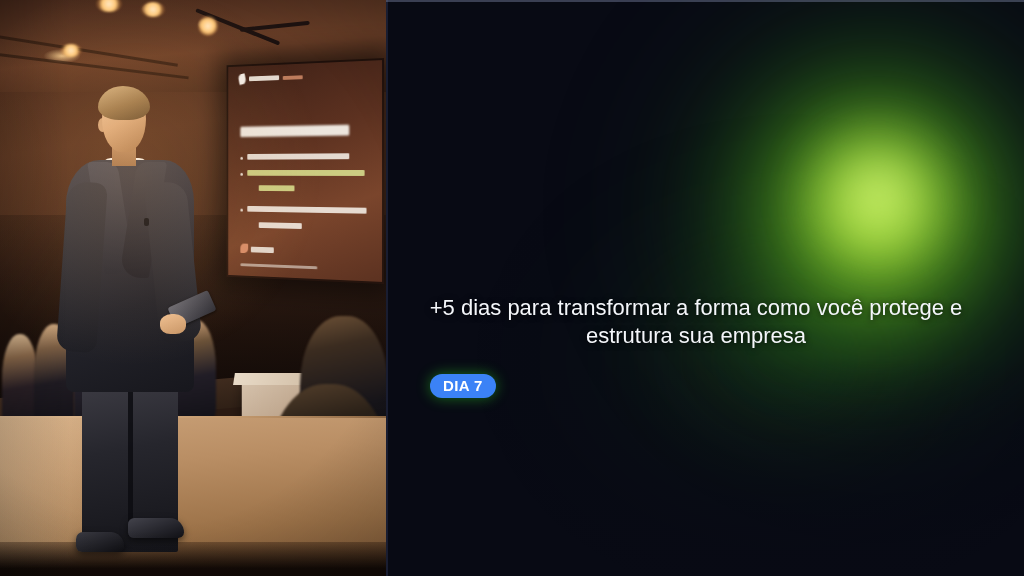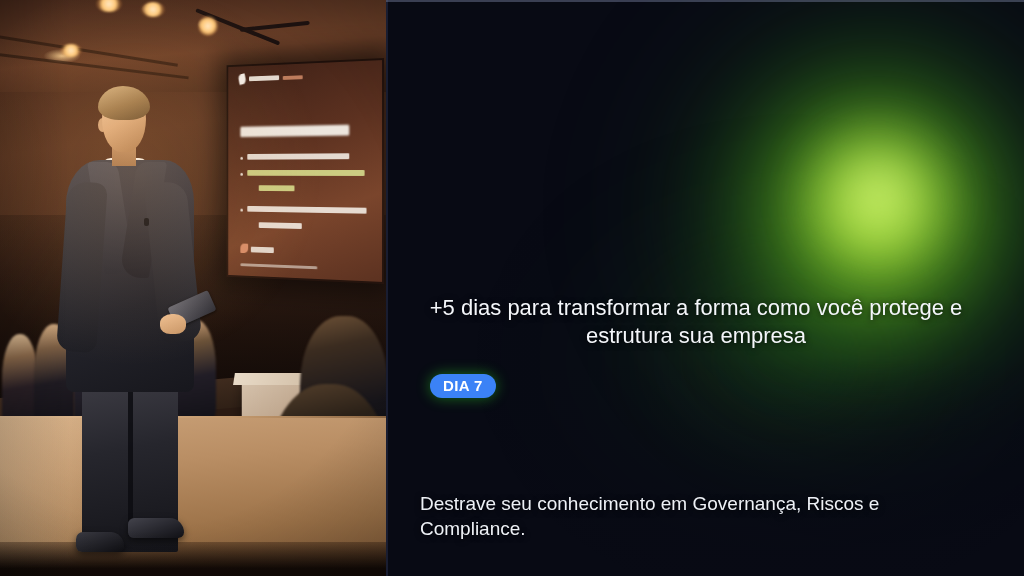--- a/index.html
+++ b/index.html
@@ -449,16 +449,15 @@
   <div class="top-hair" style="left:386px;"></div>
 
   <div id="content">
 
 
     <p id="subtitle">+5 dias para transformar a forma como você protege e estrutura sua empresa</p>
 
     <span id="badge">DIA 7</span>
 
 
-    <p id="desc">Destrave seu conhecimento em Governança, Riscos e Compliance.</p>
   </div>
 
 </div>
 
 </body></html>

